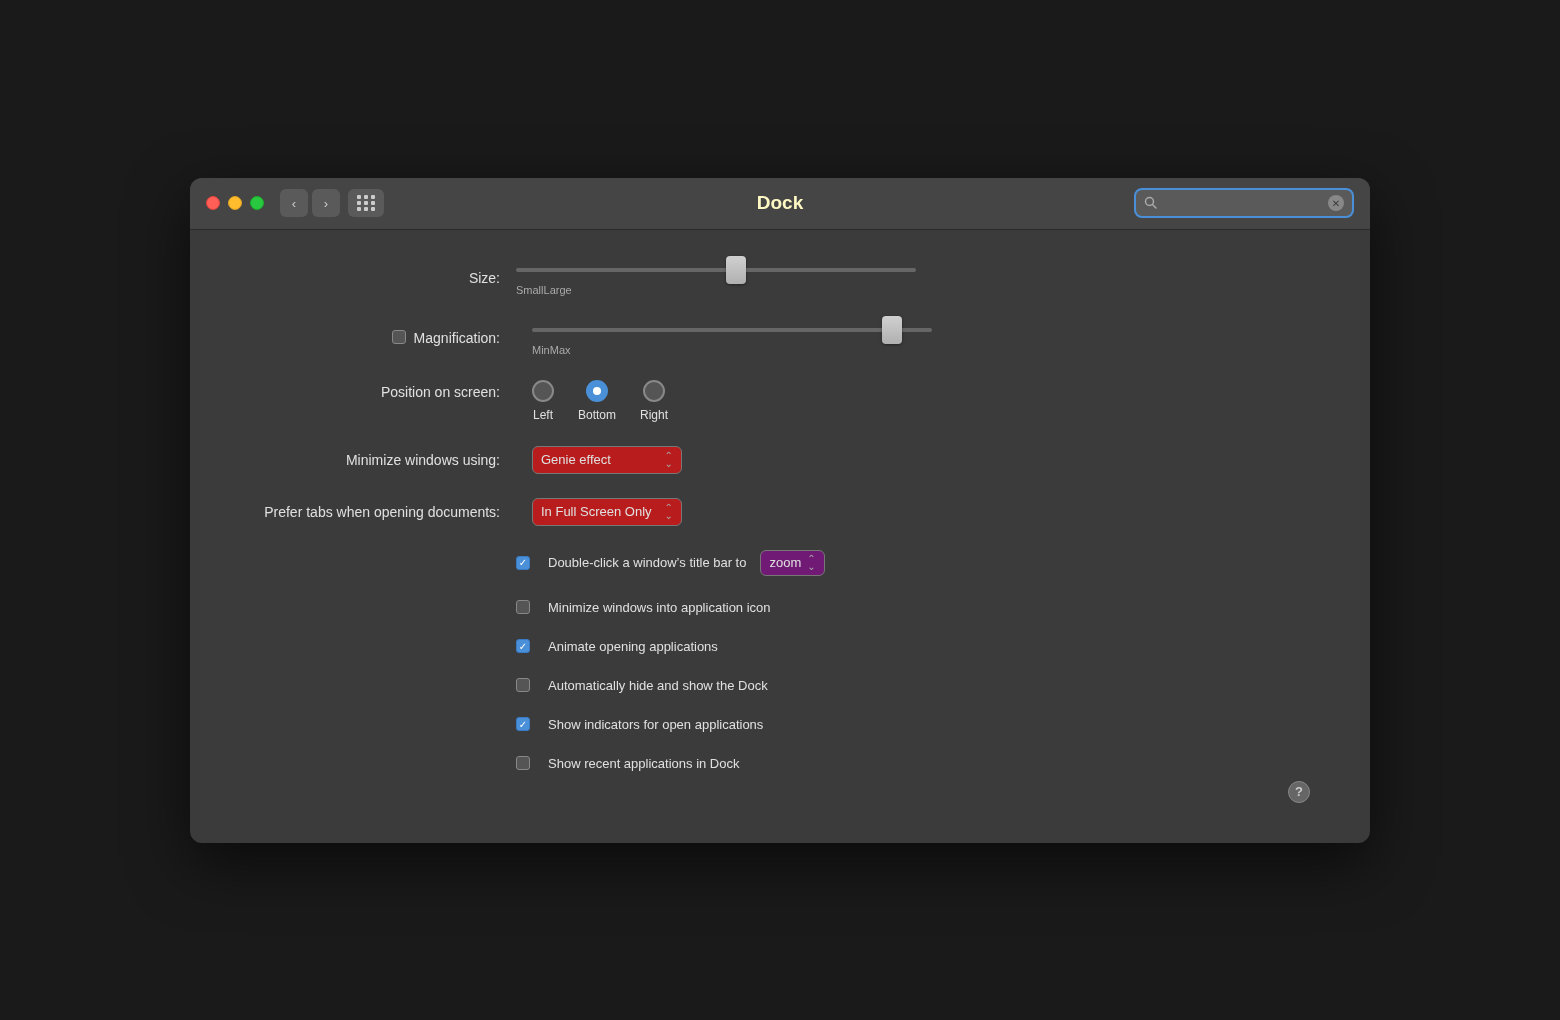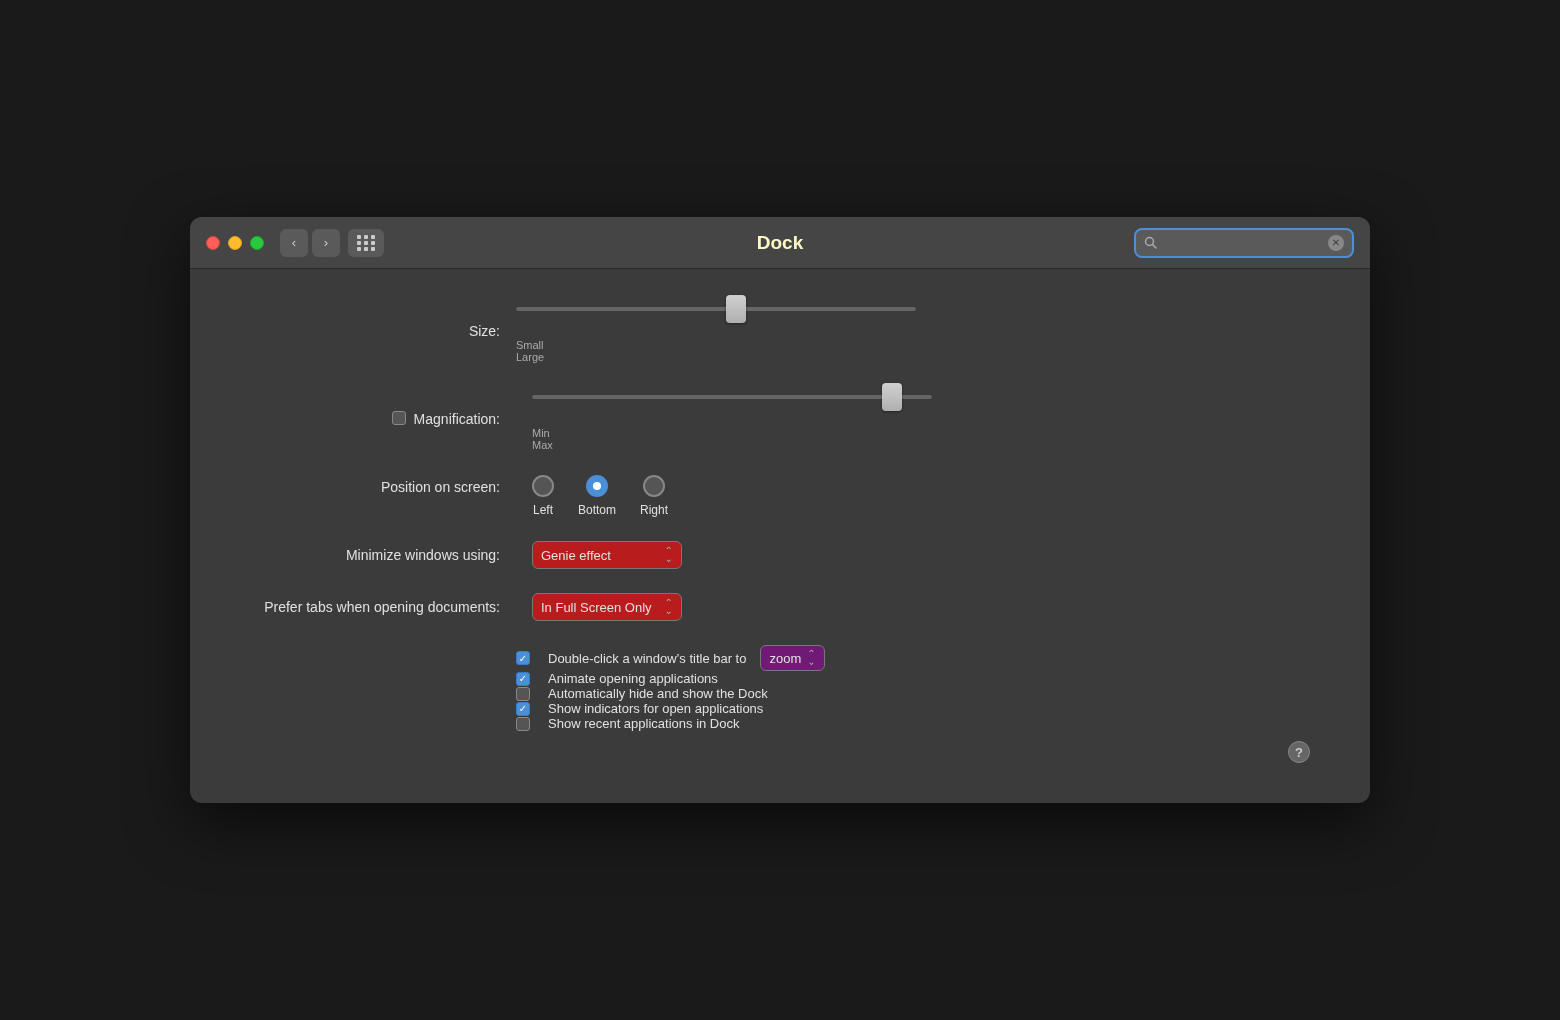--- a/index.html
+++ b/index.html
@@ -168,23 +168,22 @@
       border-radius: 4px;
       top: 50%;
       transform: translateY(-50%);
       cursor: pointer;
       box-shadow: 0 1px 3px rgba(0,0,0,0.4);
     }
     .slider-thumb.size-thumb { left: calc(55% - 10px); }
     .slider-thumb.mag-thumb { left: calc(90% - 10px); }
     .slider-labels {
       display: flex;
-      justify-content: center;
-      margin-top: 20px;
-      flex-direction: column;
+      justify-content: flex-start;
+      margin-top: 4px;
     }
     .slider-label-text {
       color: #aaa;
       font-size: 11px;
     }
     .magnification-row {
       display: flex;
       align-items: center;
       margin-bottom: 24px;
     }
@@ -288,21 +287,21 @@
     .dropdown-arrow::after {
       content: '⌄';
       font-size: 10px;
       color: #aaa;
       line-height: 1;
       margin-top: -4px;
     }
     .checkboxes-section {
       display: flex;
       flex-direction: column;
-      gap: 0;
+      gap: 24px;
       margin-left: 266px;
     }
     .checkbox-row {
       display: flex;
       align-items: center;
       gap: 10px;
     }
     .checkbox-text {
       color: #e0e0e0;
       font-size: 13px;
@@ -455,20 +454,24 @@
 
       <div class="checkbox-row">
         <div class="checkbox checked"></div>
         <span class="checkbox-text">Double-click a window’s title bar to</span>
         <div class="inline-dropdown">
           <span>zoom</span>
           <div class="dropdown-arrow"></div>
         </div>
       </div>
 
+      <div class="checkbox-row">
+        <div class="checkbox"></div>
+        <span class="checkbox-text">Minimize windows into application icon</span>
+      </div>
 
       <div class="checkbox-row">
         <div class="checkbox checked"></div>
         <span class="checkbox-text">Animate opening applications</span>
       </div>
 
       <div class="checkbox-row">
         <div class="checkbox"></div>
         <span class="checkbox-text">Automatically hide and show the Dock</span>
       </div>

